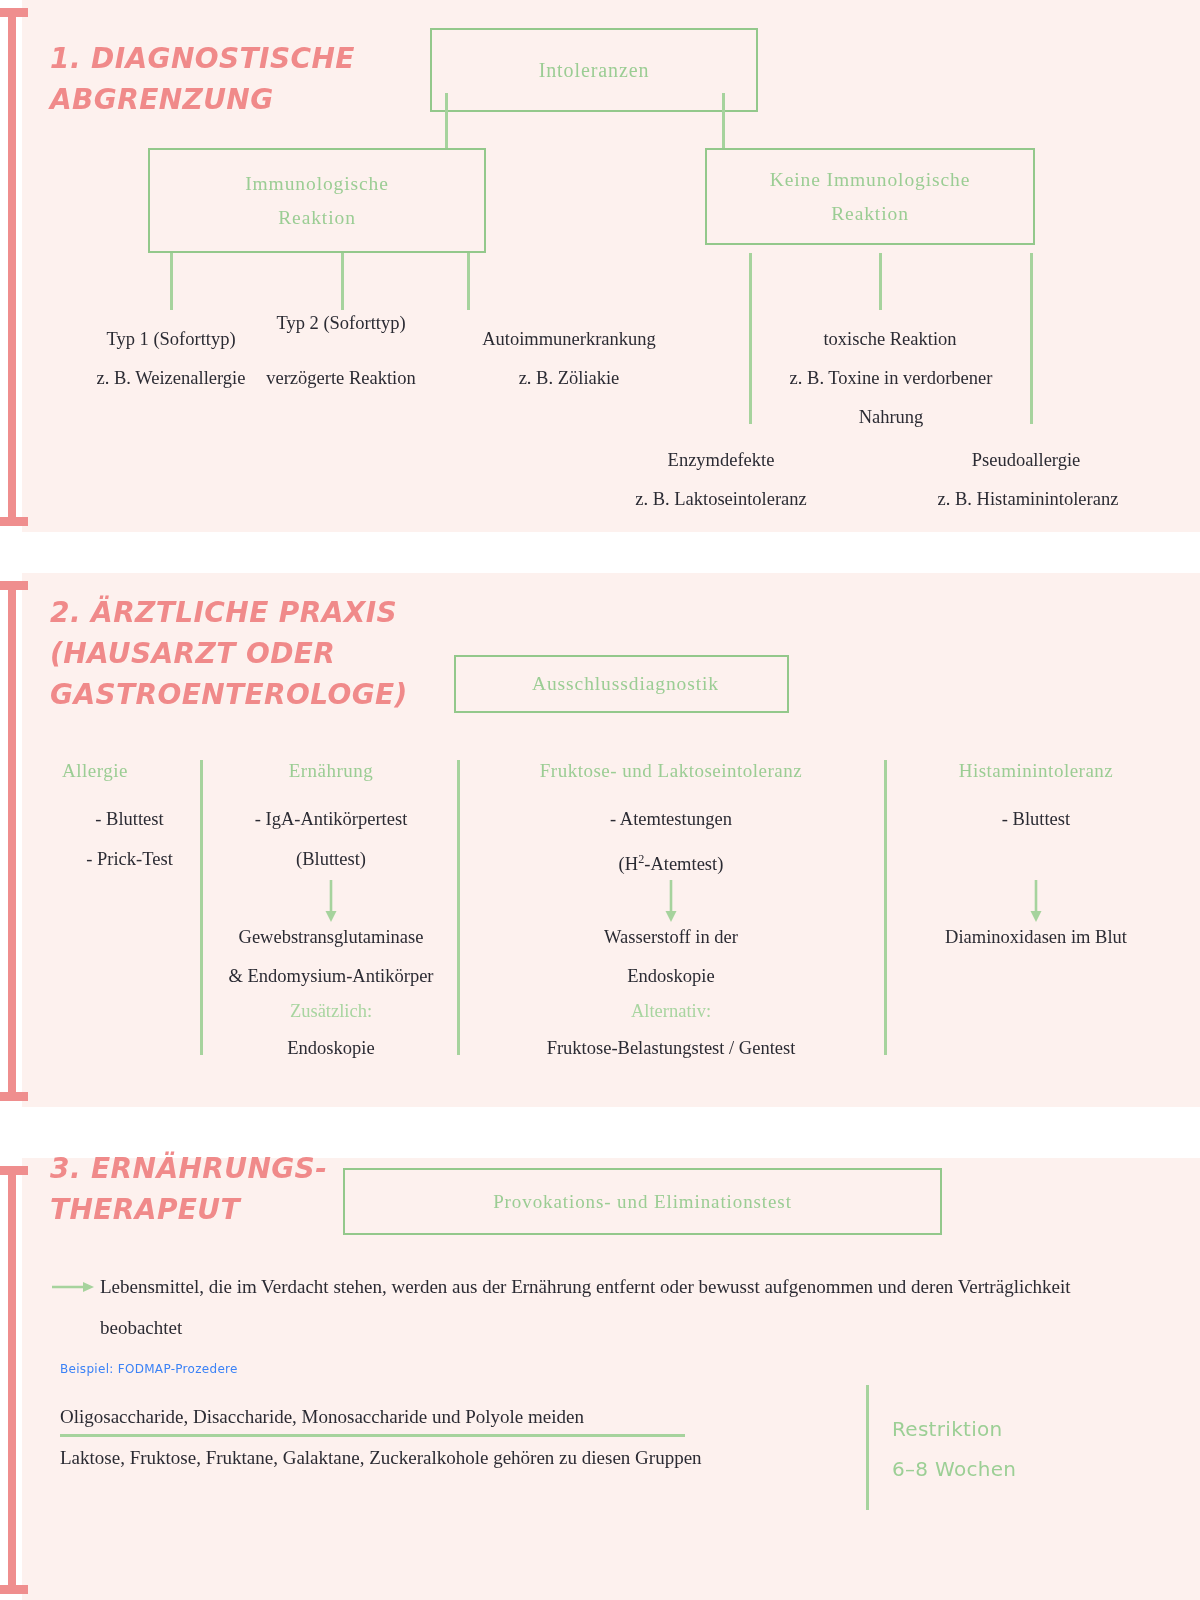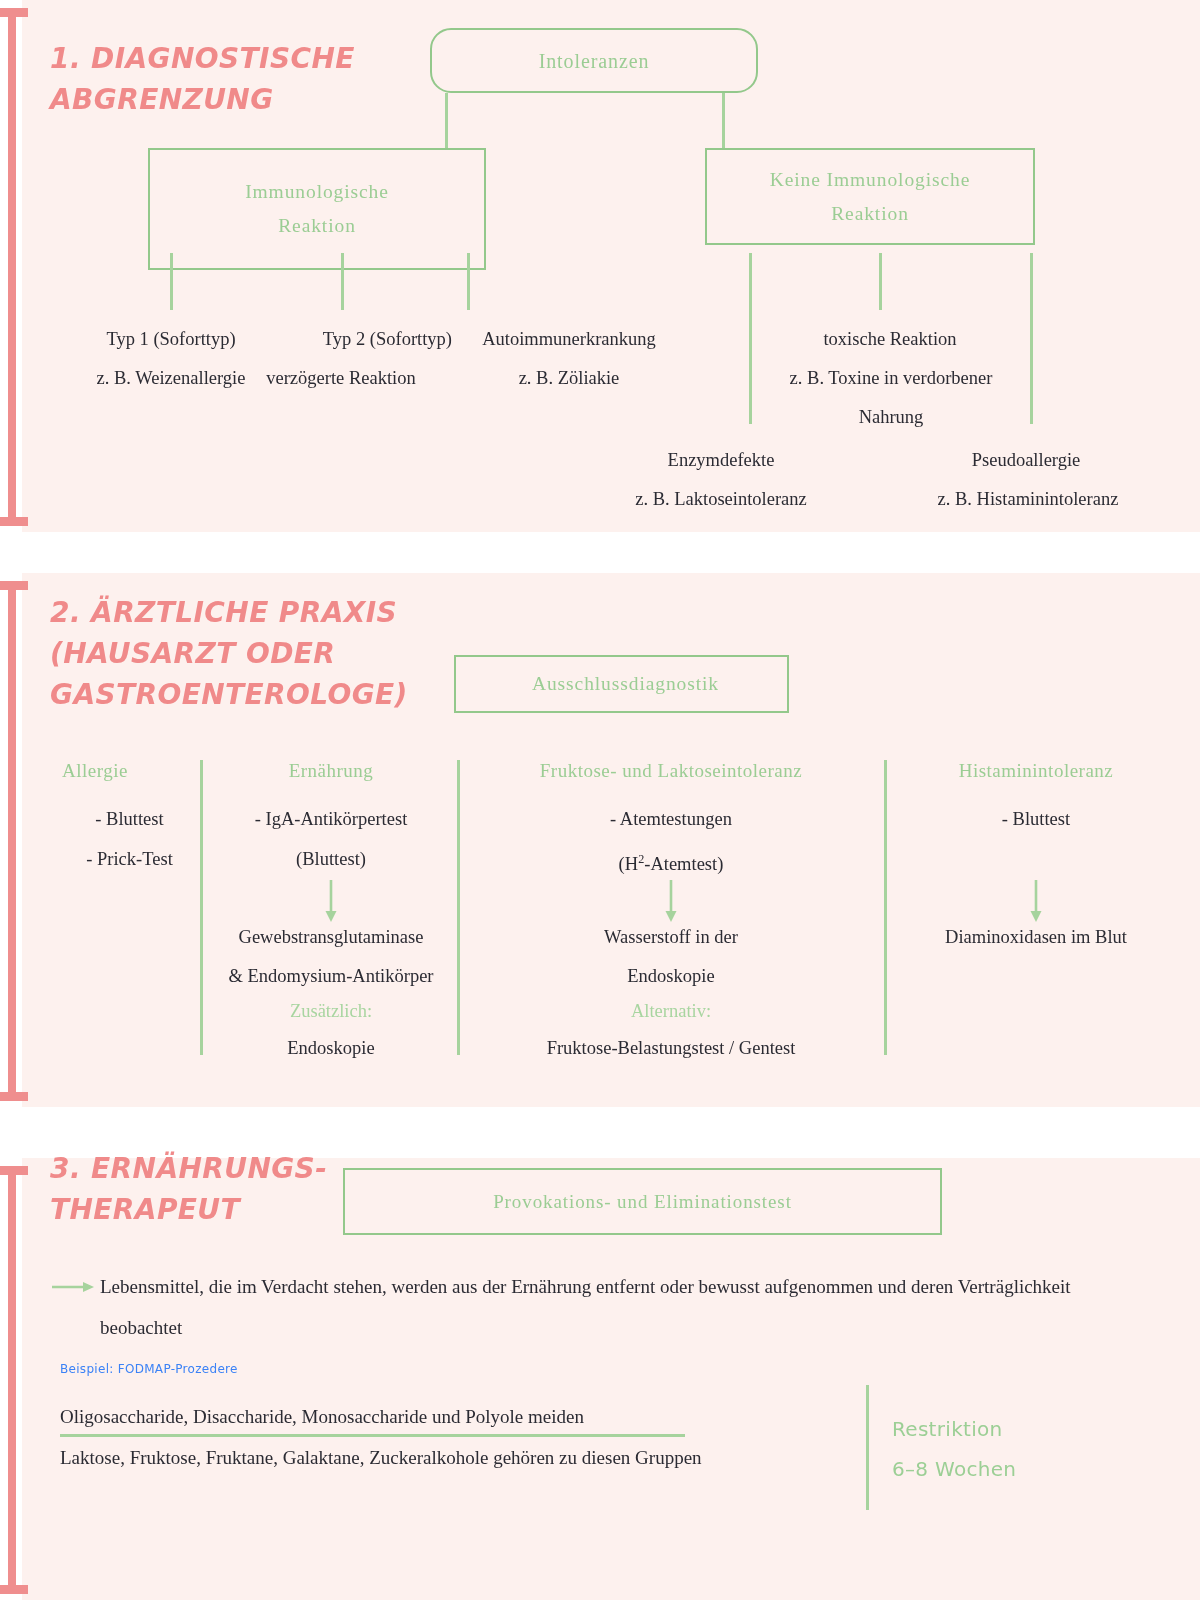--- a/index.html
+++ b/index.html
@@ -73,48 +73,48 @@
 
   <div class="panel" id="panel1"></div>
   <div class="bracket" id="br1">
     <div class="cap top"></div>
     <div class="cap bot"></div>
   </div>
 
   <div class="sec-title" style="left:50px;top:38px;width:400px;">1. Diagnostische
 Abgrenzung</div>
 
-  <div class="gbox" style="left:430px;top:28px;width:328px;height:65px;font-size:20px;border-radius:21px;">
+  <div class="gbox" style="left:430px;top:28px;width:328px;height:84px;font-size:20px;">
     <span>Intoleranzen</span>
   </div>
 
   <div class="vline" style="left:445px;top:93px;height:55px;"></div>
   <div class="vline" style="left:722px;top:93px;height:55px;"></div>
 
-  <div class="gbox" style="left:148px;top:148px;width:338px;height:122px;font-size:19.5px;white-space:pre-line;">
+  <div class="gbox" style="left:148px;top:148px;width:338px;height:105px;font-size:19.5px;white-space:pre-line;">
     <span>Immunologische
 Reaktion</span>
   </div>
   <div class="gbox" style="left:705px;top:148px;width:330px;height:97px;font-size:19.5px;white-space:pre-line;">
     <span>Keine Immunologische
 Reaktion</span>
   </div>
 
   <div class="vline" style="left:170px;top:253px;height:57px;"></div>
   <div class="vline" style="left:341px;top:253px;height:57px;"></div>
   <div class="vline" style="left:467px;top:253px;height:57px;"></div>
 
   <div class="vline" style="left:749px;top:253px;height:171px;"></div>
   <div class="vline" style="left:879px;top:253px;height:57px;"></div>
   <div class="vline" style="left:1030px;top:253px;height:171px;"></div>
 
   <div class="leaf" style="left:45px;top:320px;width:252px;">Typ 1 (Soforttyp)</div>
   <div class="leaf" style="left:45px;top:359px;width:252px;">z. B. Weizenallergie</div>
 
-  <div class="leaf" style="left:230px;top:320px;width:222px;text-align:right;">Typ 2 (Soforttyp)</div>
+  <div class="leaf" style="left:230px;top:304px;width:222px;">Typ 2 (Soforttyp)</div>
   <div class="leaf" style="left:427px;top:320px;width:284px;">Autoimmunerkrankung</div>
 
   <div class="leaf" style="left:230px;top:359px;width:222px;">verzögerte Reaktion</div>
   <div class="leaf" style="left:427px;top:359px;width:284px;">z. B. Zöliakie</div>
 
   <div class="leaf" style="left:760px;top:320px;width:260px;">toxische Reaktion</div>
   <div class="leaf" style="left:750px;top:359px;width:282px;white-space:pre-line;">z. B. Toxine in verdorbener
 Nahrung</div>
 
   <div class="leaf" style="left:592px;top:441px;width:258px;">Enzymdefekte</div>

